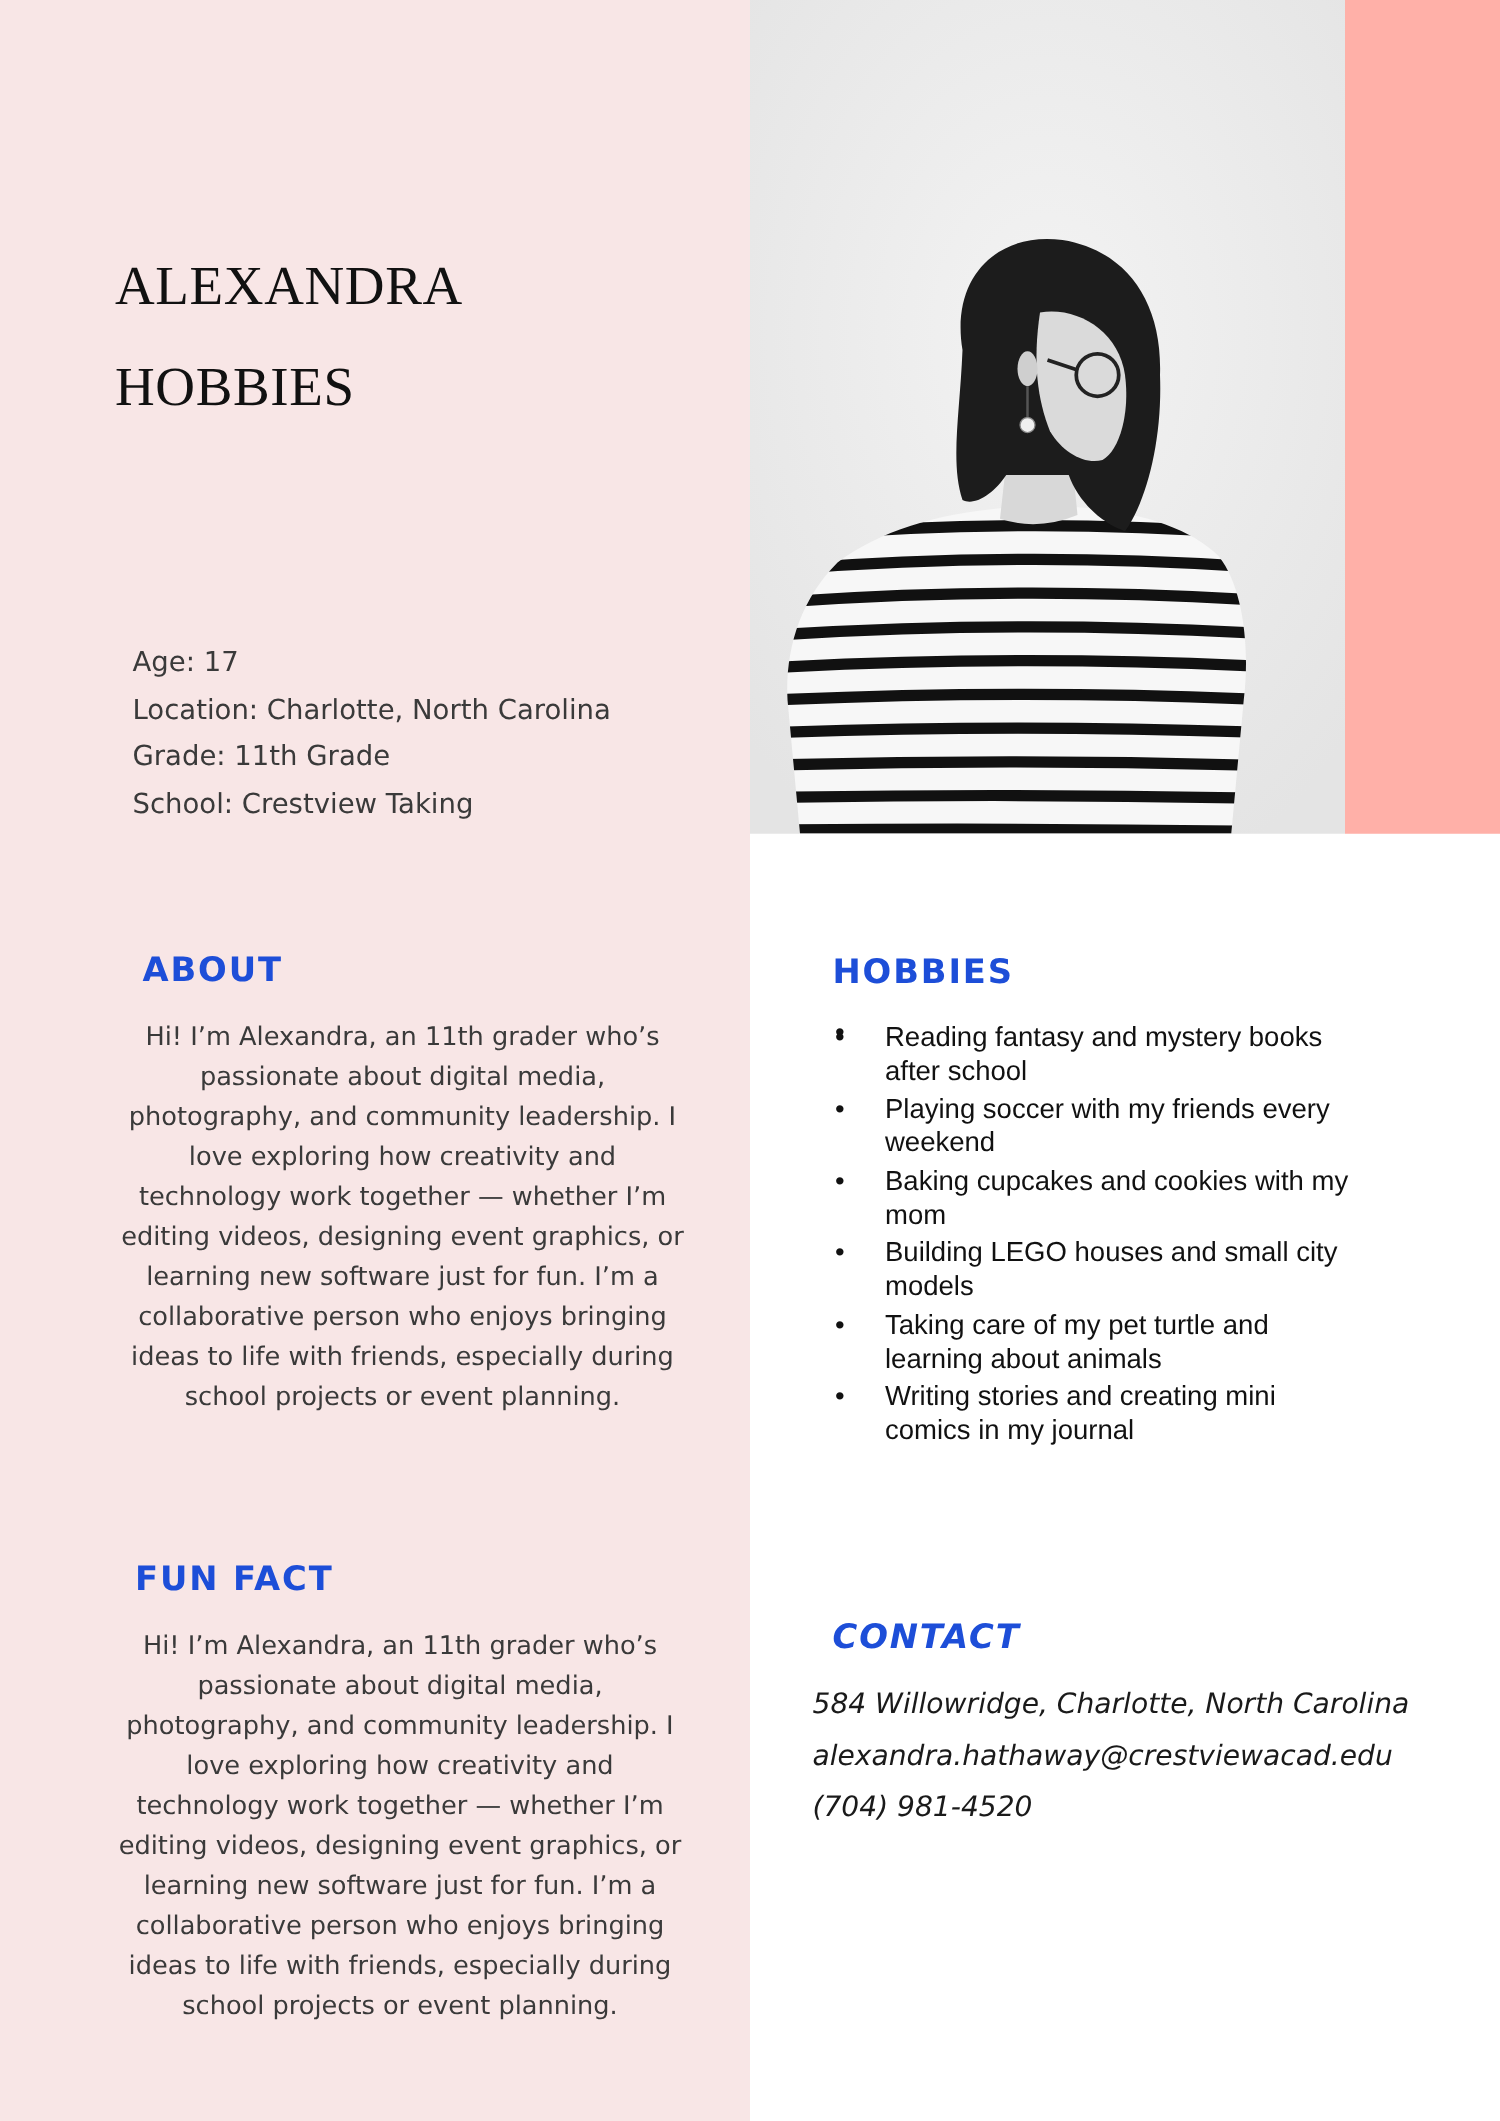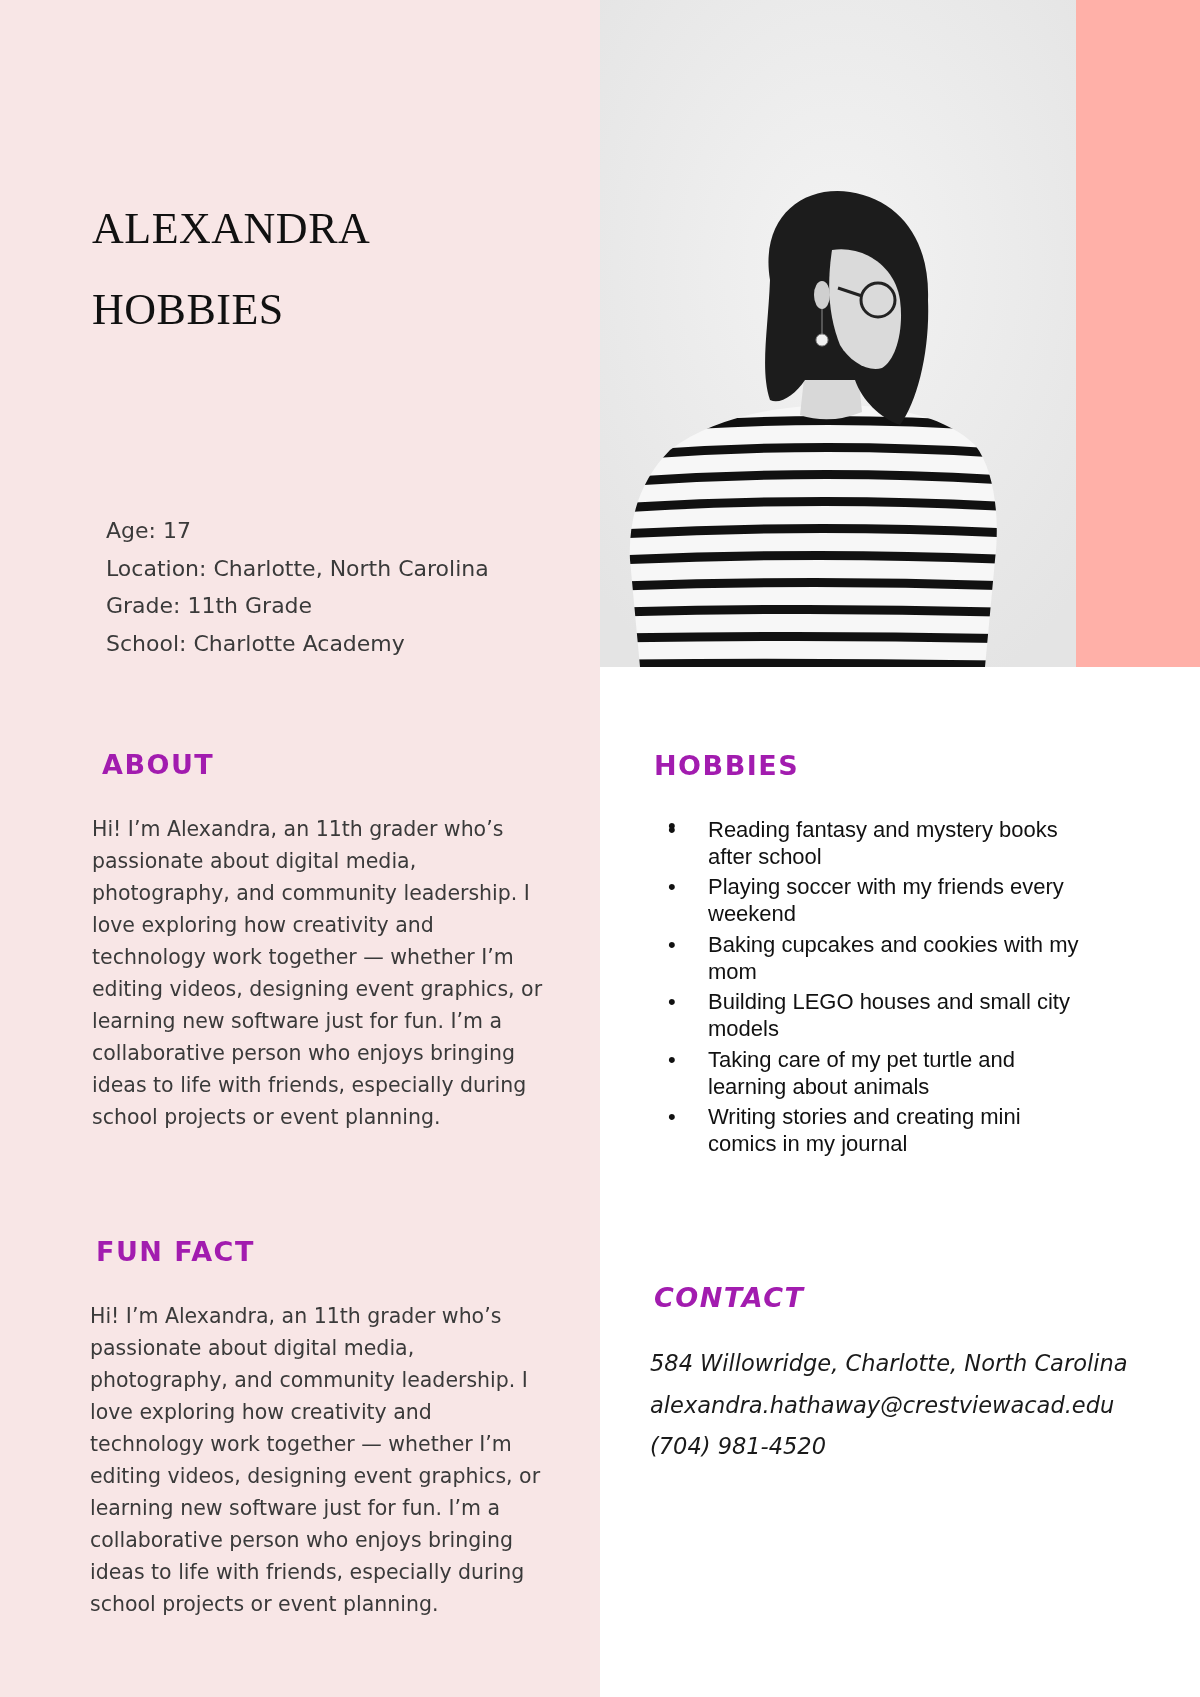--- a/index.html
+++ b/index.html
@@ -3,22 +3,22 @@
 <meta charset="utf-8">
 <style>
   html, body { margin: 0; padding: 0; }
   body { width: 1200px; height: 1697px; position: relative; overflow: hidden; background: #ffffff; font-family: "Liberation Sans", sans-serif; }
   .left-panel { position: absolute; left: 0; top: 0; width: 600px; height: 1697px; background: #f8e6e6; }
   .photo-box { position: absolute; left: 600px; top: 0; width: 476px; height: 667px; background: #ececec; overflow: hidden; }
   .accent-strip { position: absolute; left: 1076px; top: 0; width: 124px; height: 667px; background: #ffb0a8; }
   .name { position: absolute; left: 92px; top: 188px; margin: 0; font-family: "Liberation Serif", "DejaVu Serif", serif; font-weight: normal; font-size: 44px; line-height: 81px; color: #111; letter-spacing: 0.5px; }
   .name span { display: block; }
   .details { position: absolute; left: 90px; top: 496px; margin: 16px; padding: 0; list-style: none; font-family: "DejaVu Sans", sans-serif; font-size: 22px; line-height: 37.5px; color: #3a3a3a; }
-  .section-title { position: absolute; margin: 4px; font-family: "DejaVu Sans", sans-serif; font-weight: bold; font-size: 27px; letter-spacing: 1.5px; color: #a21caf; }
-  .para { position: absolute; margin: 0; width: 460px; font-family: "DejaVu Sans", sans-serif; font-size: 20.5px; line-height: 32px; color: #3a3a3a; }
+  .section-title { position: absolute; margin: 16px; font-family: "DejaVu Sans", sans-serif; font-weight: bold; font-size: 27px; letter-spacing: 1.5px; color: #1d4ed8; }
+  .para { position: absolute; margin: 0; width: 460px; font-family: "DejaVu Sans", sans-serif; font-size: 20.5px; line-height: 32px; color: #3a3a3a; text-align: center; }
   .hobbies { position: absolute; left: 650px; top: 812px; width: 440px; margin: 0; padding: 0; list-style: none; font-family: "Liberation Sans", sans-serif; font-size: 22px; line-height: 27px; color: #111; }
   .hobbies li { position: relative; padding-left: 58px; margin-bottom: 3.5px; }
   .hobbies li .bullet { position: absolute; left: 18px; top: 0; font-size: 22px; }
   .contact { position: absolute; left: 650px; top: 1343px; margin: 0; padding: 0; list-style: none; font-family: "DejaVu Sans", sans-serif; font-size: 22.5px; line-height: 41.5px; color: #1a1a1a; font-style: italic; }
 </style>
 </head>
 <body>
 
 <div class="left-panel"></div>
 
@@ -68,21 +68,21 @@
 
 <h1 class="name">
   <span>ALEXANDRA</span>
   <span>HOBBIES</span>
 </h1>
 
 <ul class="details">
   <li>Age: 17</li>
   <li>Location: Charlotte, North Carolina</li>
   <li>Grade: 11th Grade</li>
-  <li>School: Charlotte Academy</li>
+  <li>School: Crestview Taking</li>
 </ul>
 
 <h2 class="section-title" style="left:98px; top:745px;">ABOUT</h2>
 <p class="para" style="left:92px; top:813px;">Hi! I’m Alexandra, an 11th grader who’s passionate about digital media, photography, and community leadership. I love exploring how creativity and technology work together — whether I’m editing videos, designing event graphics, or learning new software just for fun. I’m a collaborative person who enjoys bringing ideas to life with friends, especially during school projects or event planning.</p>
 
 <h2 class="section-title" style="left:92px; top:1232px;">FUN FACT</h2>
 <p class="para" style="left:90px; top:1300px;">Hi! I’m Alexandra, an 11th grader who’s passionate about digital media, photography, and community leadership. I love exploring how creativity and technology work together — whether I’m editing videos, designing event graphics, or learning new software just for fun. I’m a collaborative person who enjoys bringing ideas to life with friends, especially during school projects or event planning.</p>
 
 <h2 class="section-title" style="left:650px; top:746px;">HOBBIES</h2>
 <ul class="hobbies">

